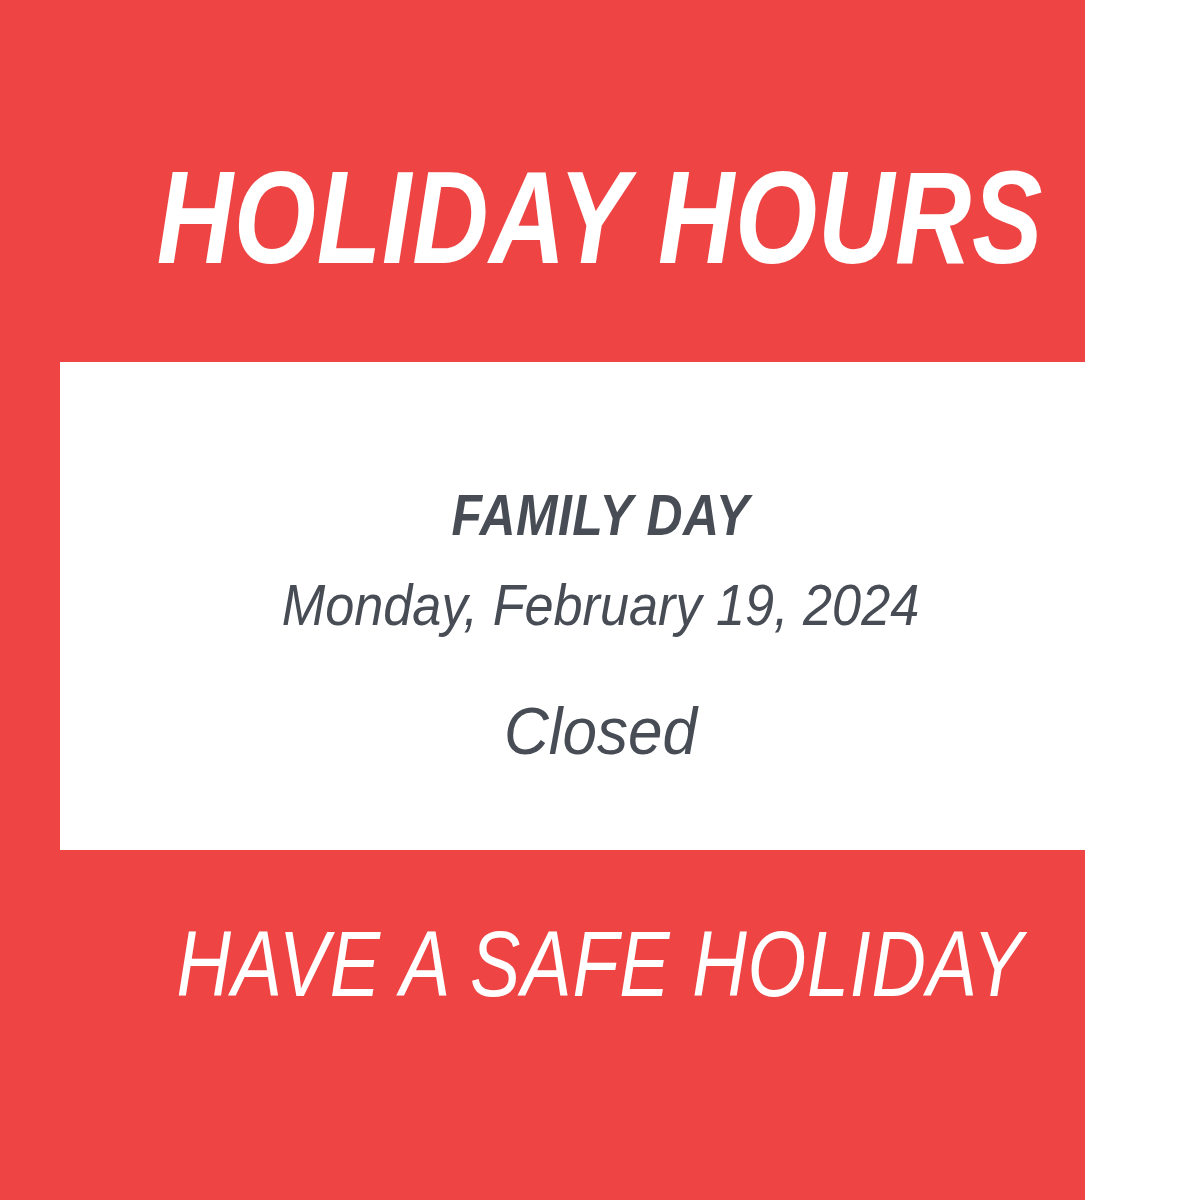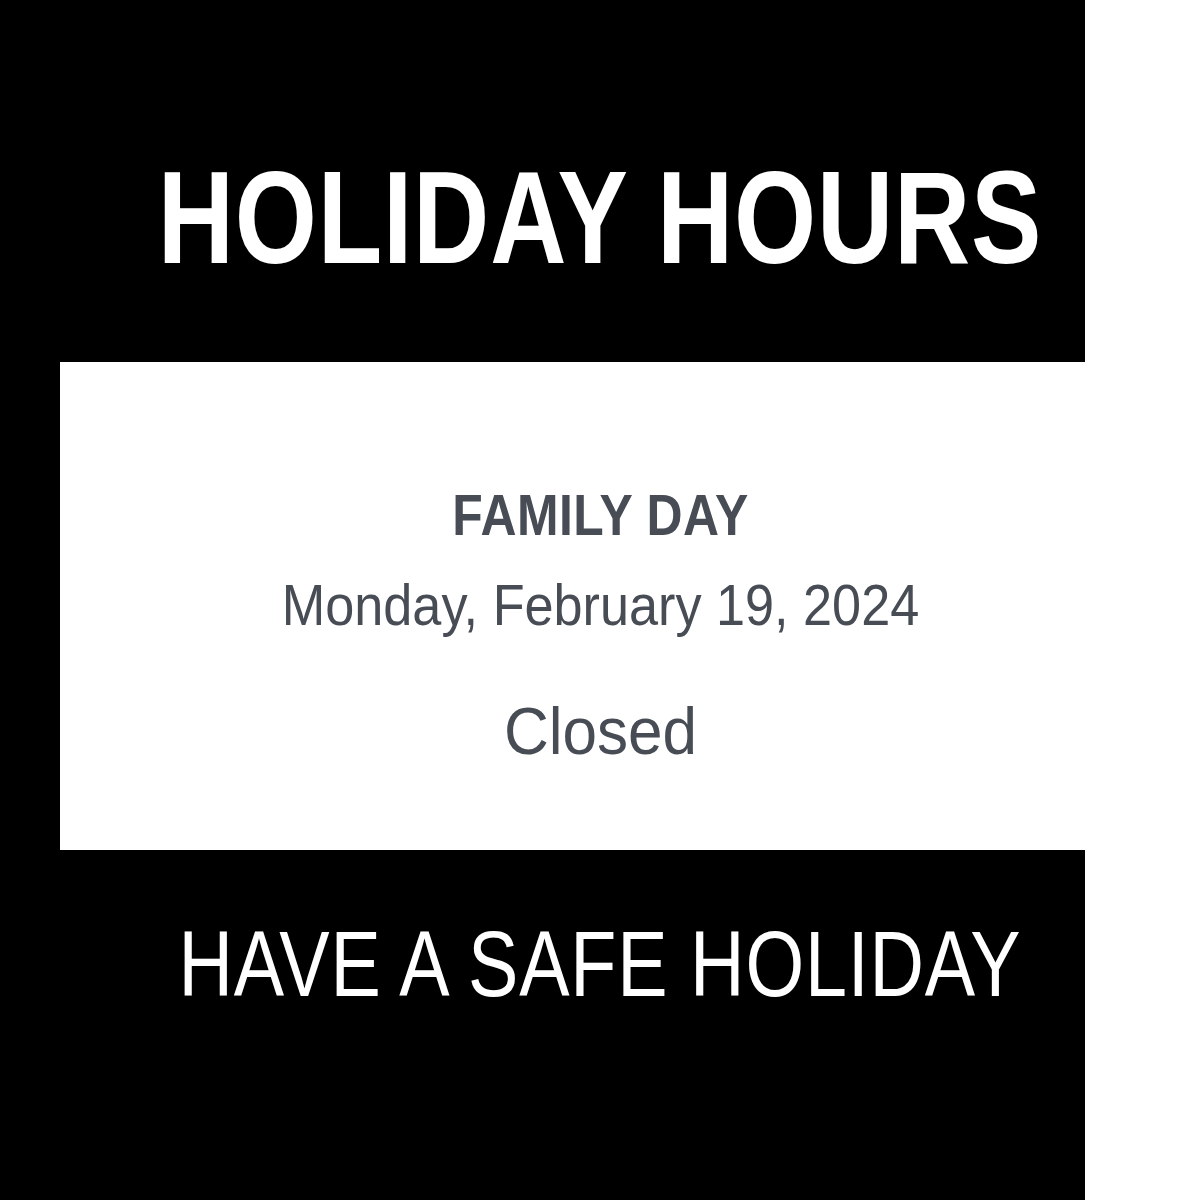--- a/index.html
+++ b/index.html
@@ -15,22 +15,23 @@
     font-family: "Liberation Sans", sans-serif;
     -webkit-font-smoothing: antialiased;
   }
 
   
   .poster {
     position: relative;
     box-sizing: border-box;
     width: 1085px;
     height: 1200px;
-    background: #000000;
+    background: #ef4444;
     display: block;
+    font-style: italic;
   }
 
   
   .headline {
     position: absolute;
     left: 0;
     top: 152px;
     width: 1200px;
     text-align: center;
     color: #ffffff;

